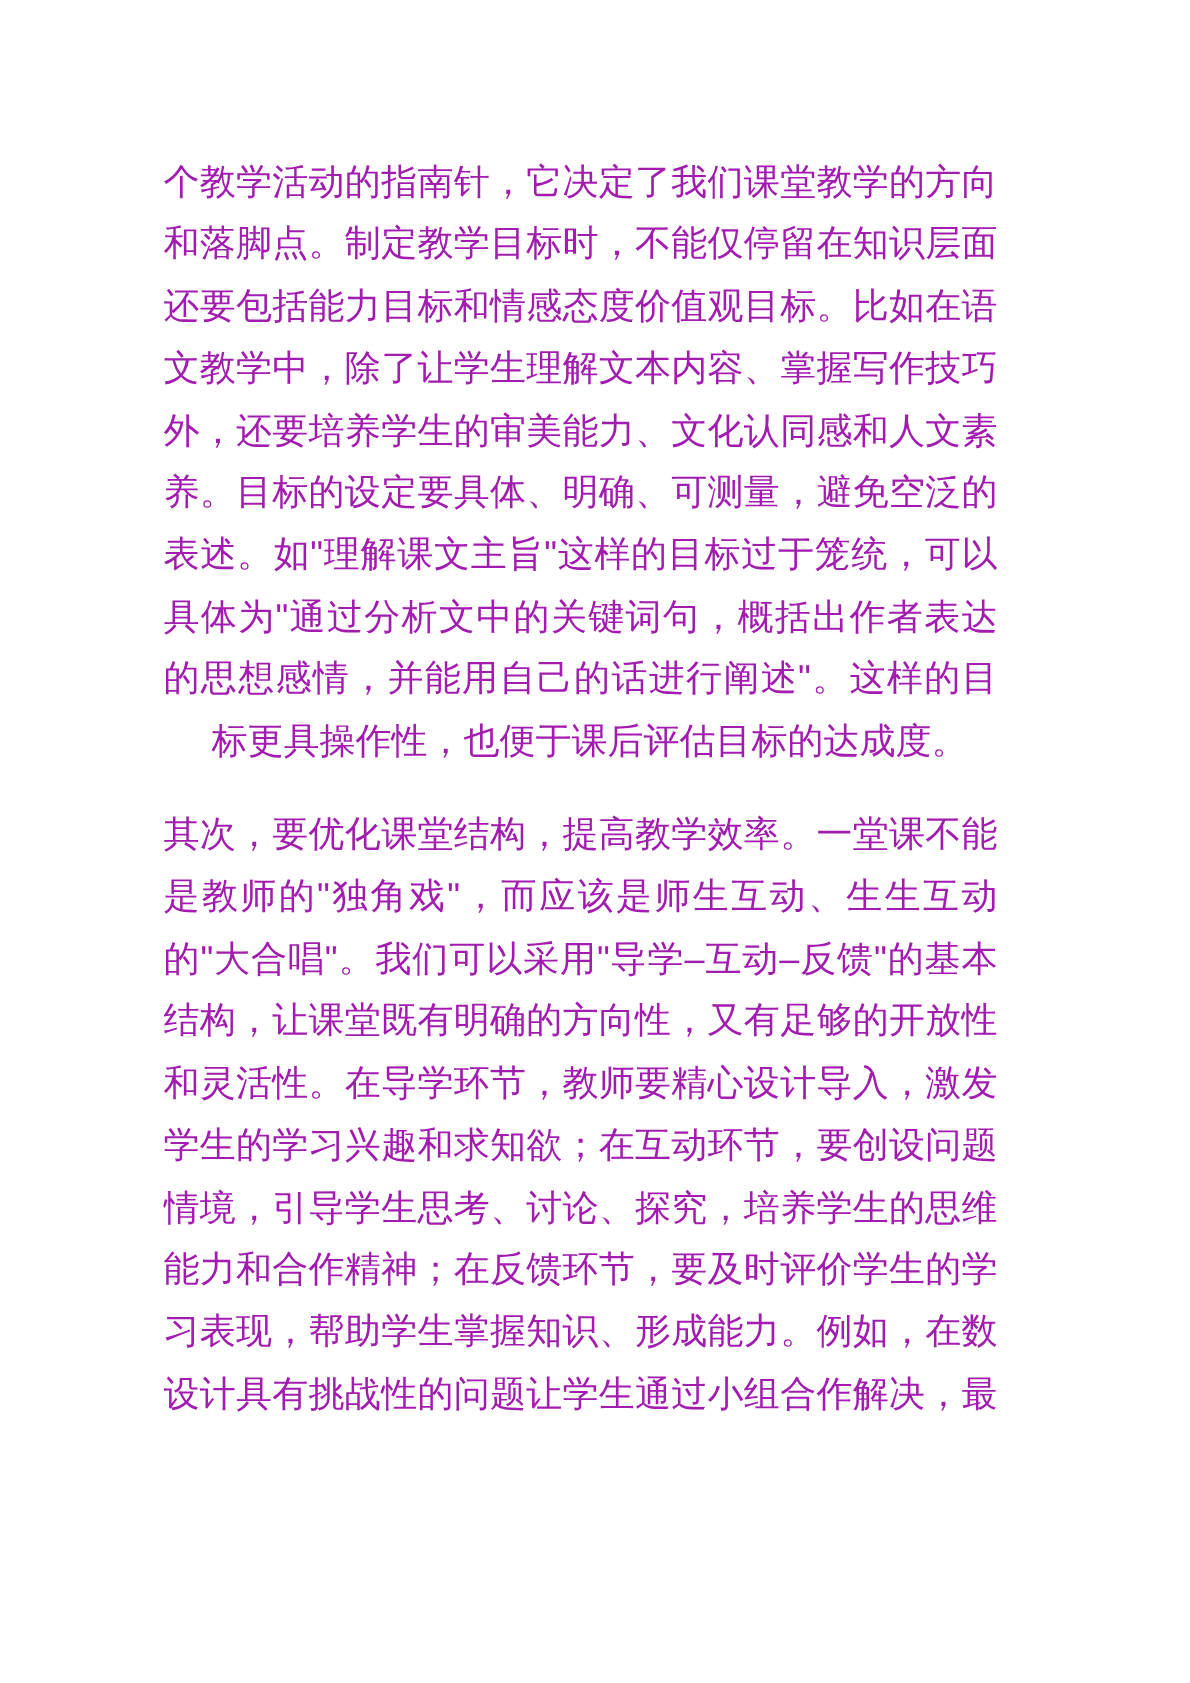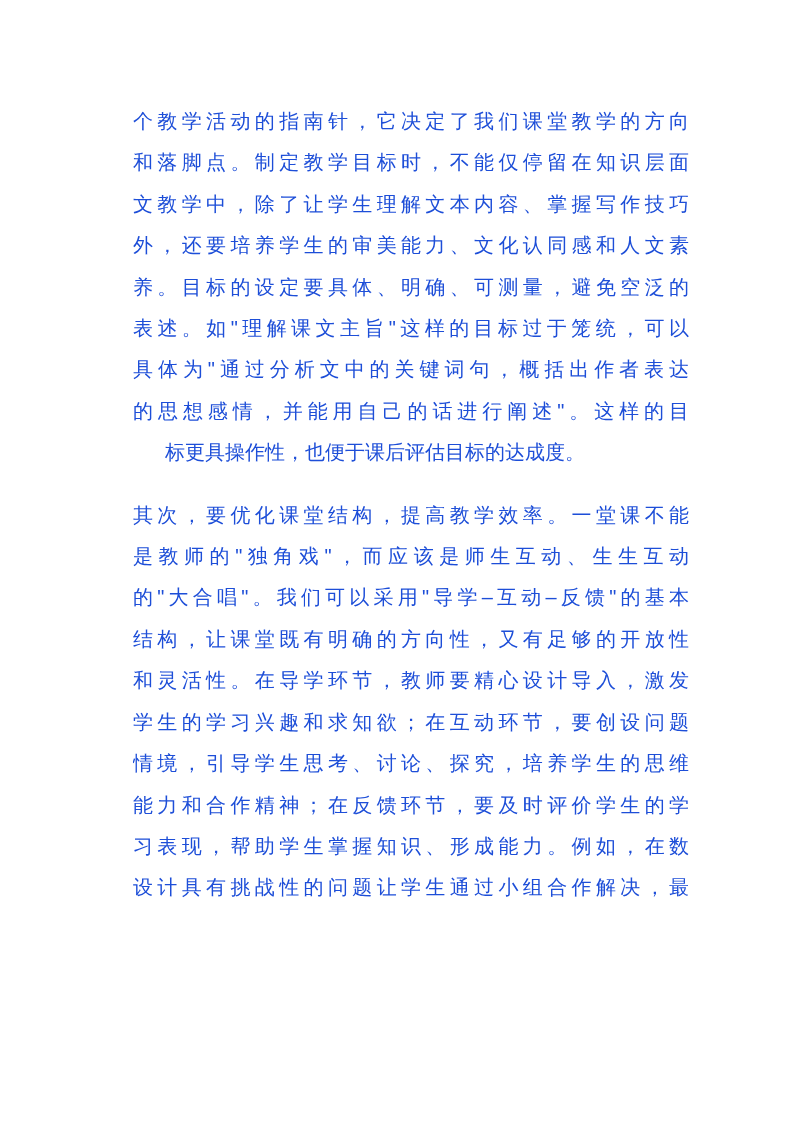--- a/index.html
+++ b/index.html
@@ -10,25 +10,25 @@
   .page {
     position: relative;
     width: 793px;
     height: 1122px;
     background: #ffffff;
     overflow: hidden;
     font-family: "Liberation Sans", "DejaVu Sans", sans-serif;
   }
   .doc-body {
     position: absolute;
-    left: 133px;
+    left: 109px;
     top: 101px;
     width: 556px;
-    color: #1d4ed8;
-    font-size: 20px;
+    color: #a21caf;
+    font-size: 24px;
     line-height: 41.4px;
     letter-spacing: 0;
   }
   .paragraph {
     margin: 0;
   }
   .paragraph + .paragraph {
     margin-top: 21px;
   }
   .line {
@@ -45,20 +45,21 @@
   }
 </style>
 </head>
 <body>
 
 <main class="page">
   <div class="doc-body" id="doc-body">
       <div class="paragraph">
         <div class="line">个教学活动的指南针，它决定了我们课堂教学的方向</div>
         <div class="line">和落脚点。制定教学目标时，不能仅停留在知识层面</div>
+        <div class="line">还要包括能力目标和情感态度价值观目标。比如在语</div>
         <div class="line">文教学中，除了让学生理解文本内容、掌握写作技巧</div>
         <div class="line">外，还要培养学生的审美能力、文化认同感和人文素</div>
         <div class="line">养。目标的设定要具体、明确、可测量，避免空泛的</div>
         <div class="line">表述。如"理解课文主旨"这样的目标过于笼统，可以</div>
         <div class="line">具体为"通过分析文中的关键词句，概括出作者表达</div>
         <div class="line">的思想感情，并能用自己的话进行阐述"。这样的目</div>
         <div class="line last-short">标更具操作性，也便于课后评估目标的达成度。</div>
       </div>
       <div class="paragraph">
         <div class="line">其次，要优化课堂结构，提高教学效率。一堂课不能</div>

